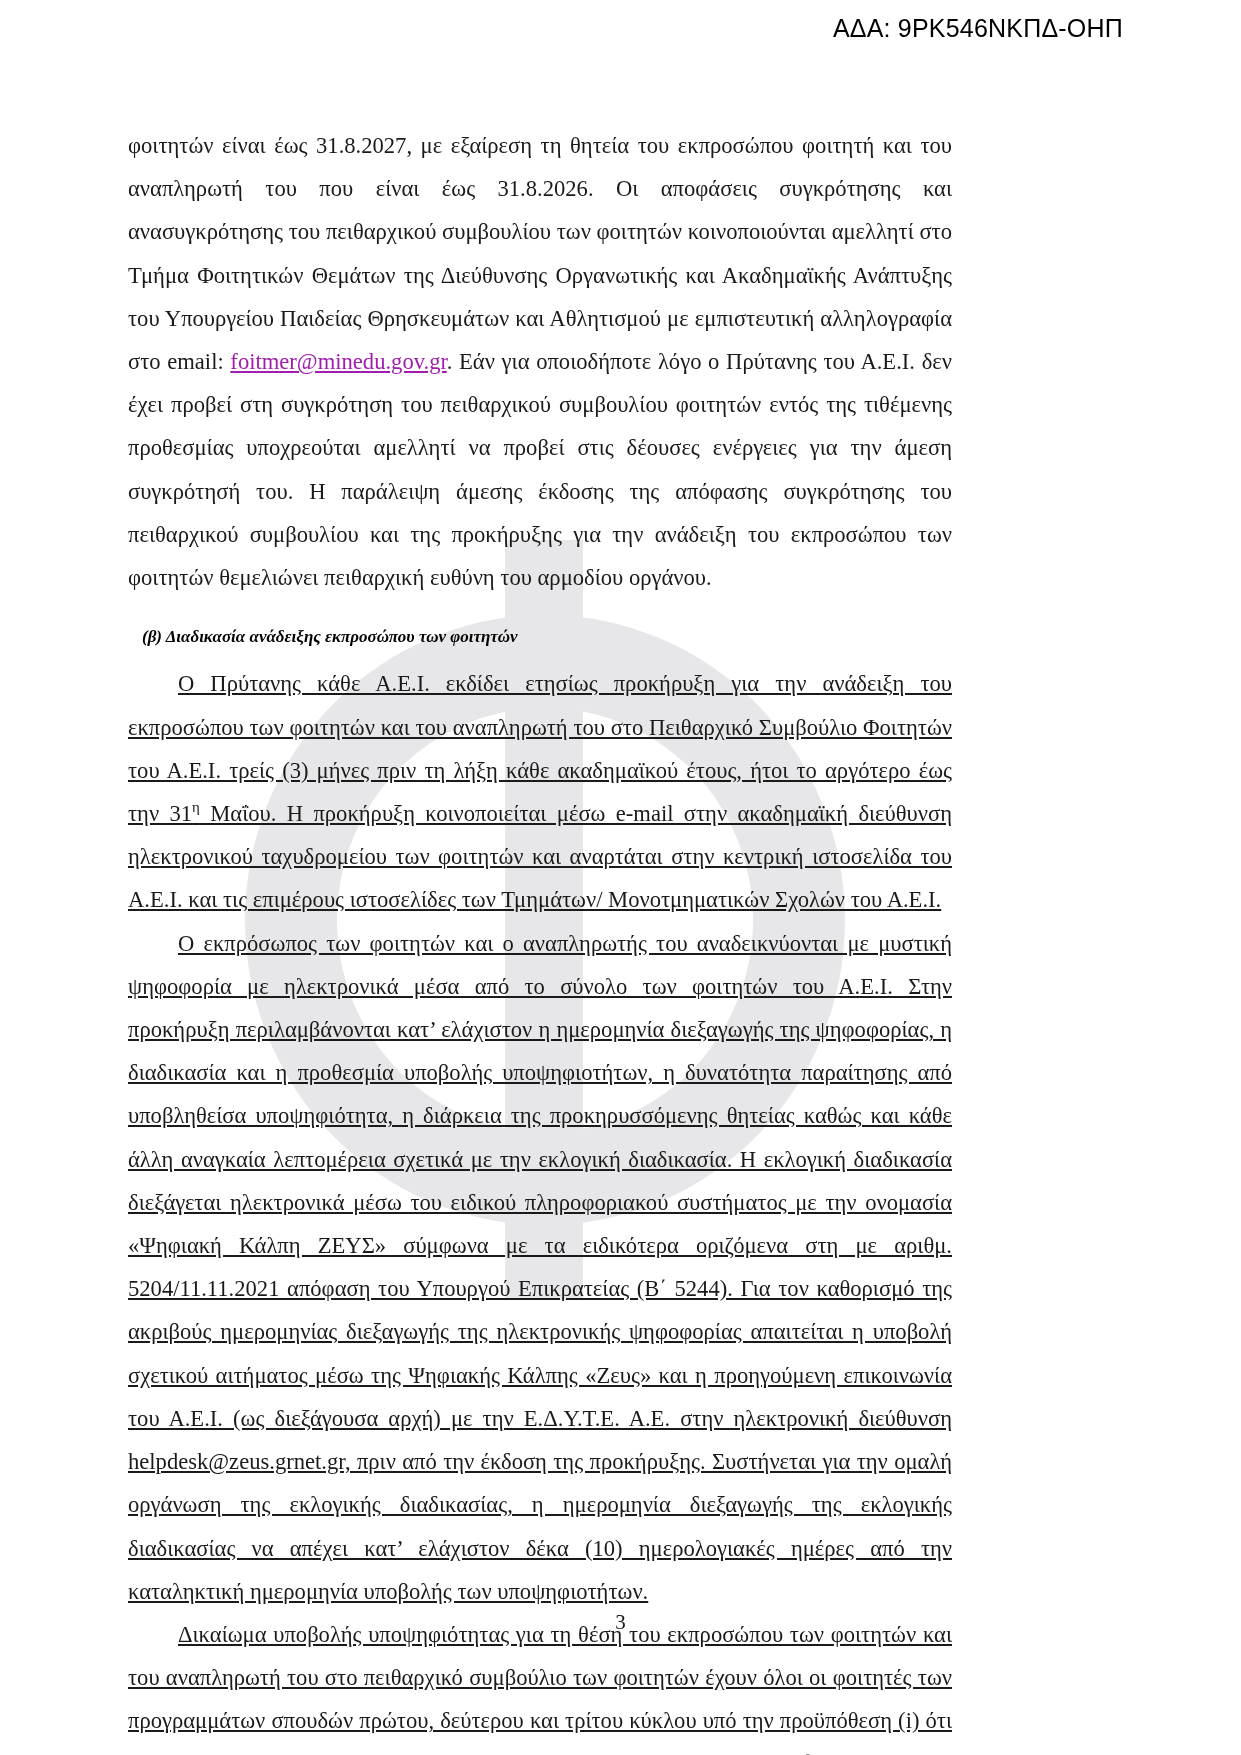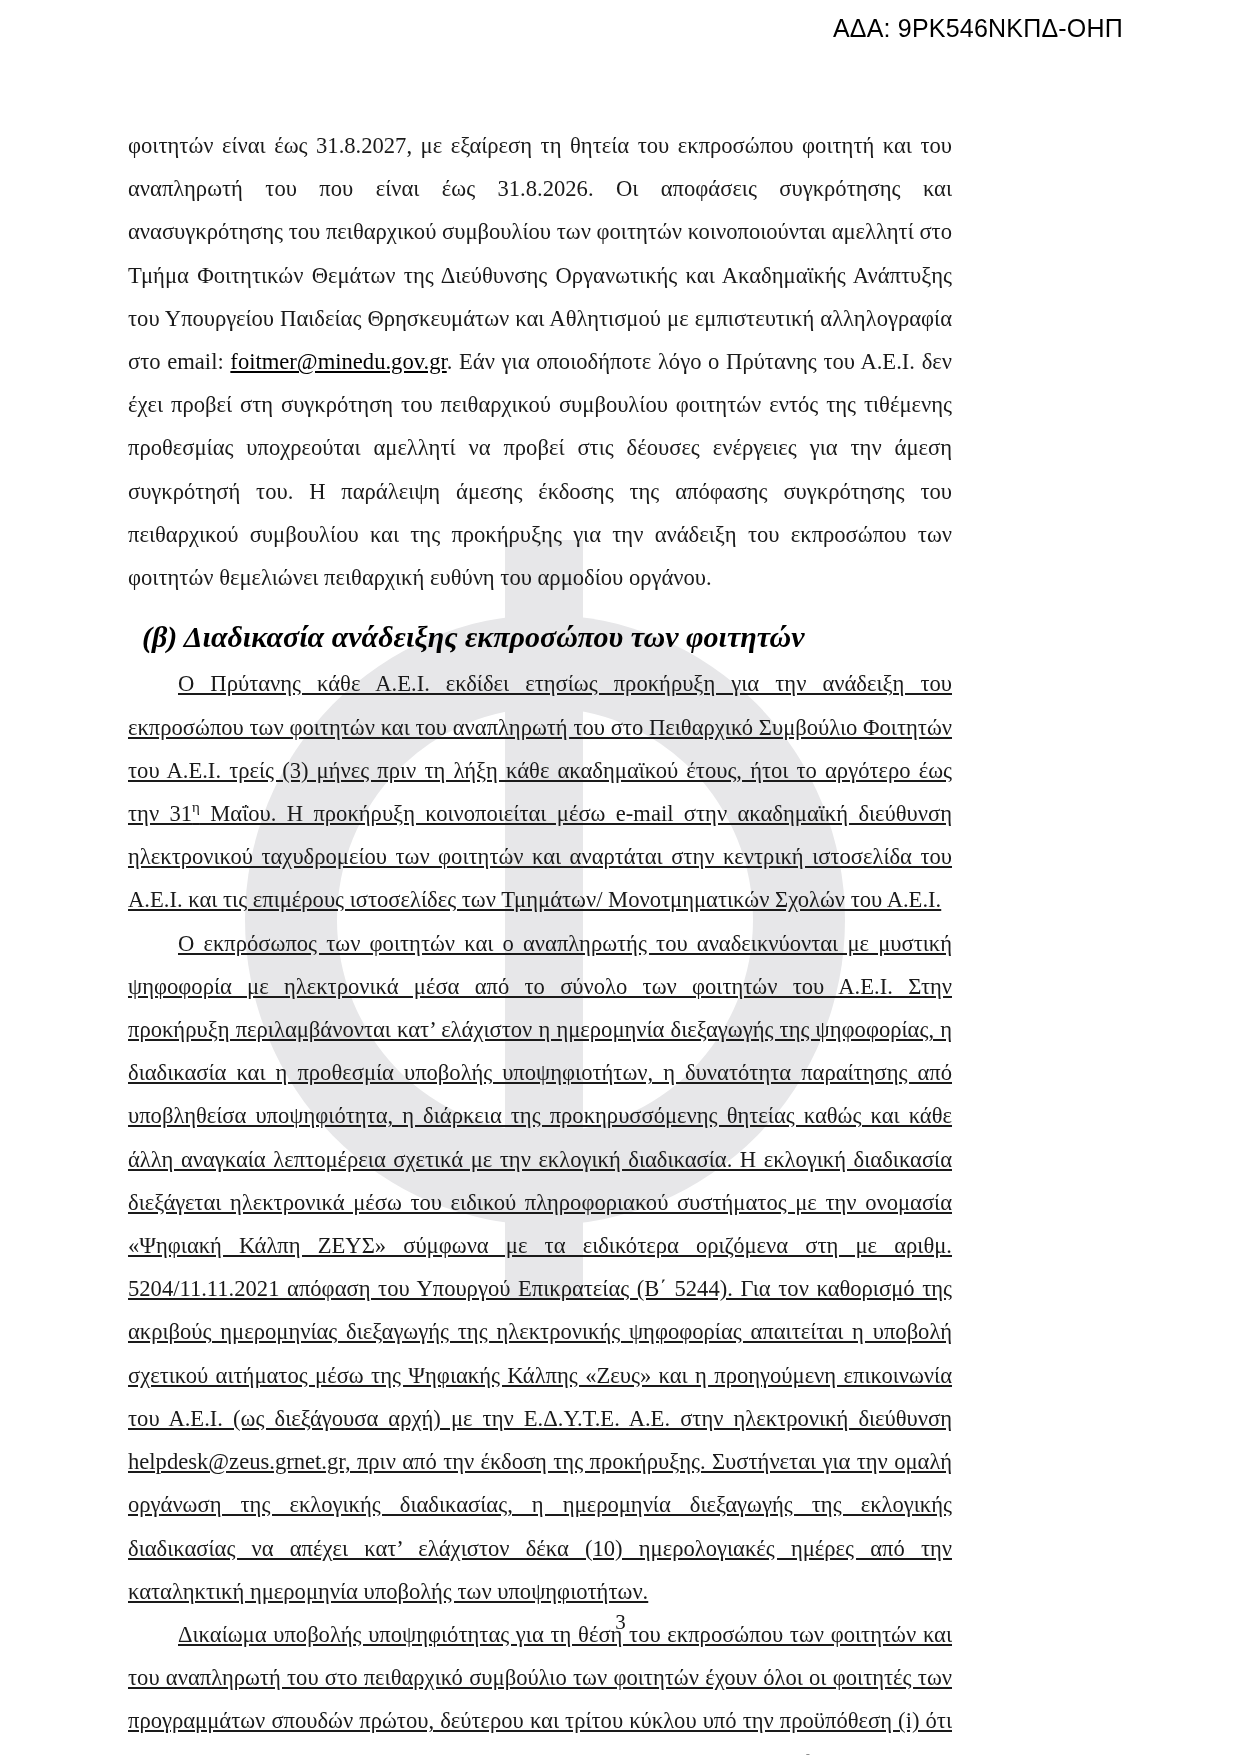--- a/index.html
+++ b/index.html
@@ -62,30 +62,30 @@
     hyphens: none;
   }
   p.para.indent {
     text-indent: 50px;
     text-decoration: underline;
   }
 
   .heading {
     margin: 16px 0 4px 0;
     padding-left: 14px;
-    font-size: 30px;
+    font-size: 17px;
     line-height: 43.2px;
     font-weight: bold;
     font-style: italic;
     text-align: left;
     color: #000000;
   }
 
   a.maillink {
-    color: #000000;
+    color: #a21caf;
     text-decoration: underline;
     margin-top: 36px;
   }
 
   .sup {
     font-size: 15px;
     vertical-align: super;
     line-height: 0;
   }
 

